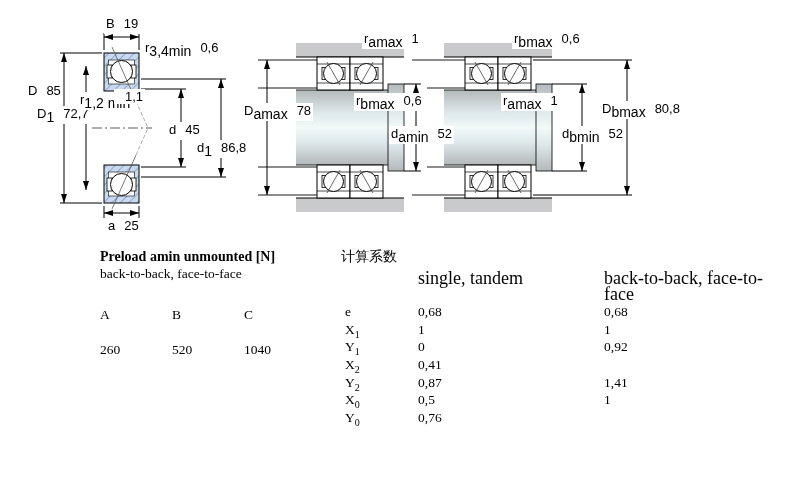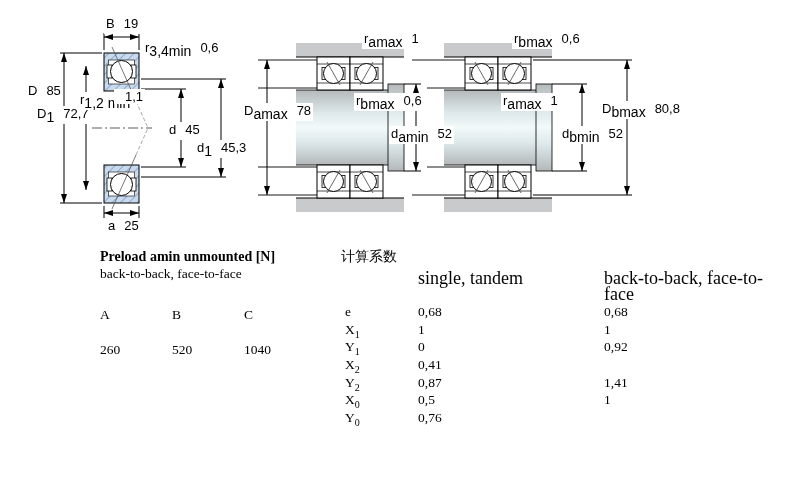--- a/index.html
+++ b/index.html
@@ -194,21 +194,21 @@
     </g>
   </svg>
 
   <div class="dlbl" style="left:104px;top:16px"><span class="sym"><span>B</span><sub></sub></span><span class="val">19</span></div>
   <div class="dlbl" style="left:143px;top:40px"><span class="sym"><span>r</span><sub>3,4min</sub></span><span class="val">0,6</span></div>
   <div class="dlbl" style="left:26px;top:83px"><span class="sym"><span>D</span><sub></sub></span><span class="val">85</span></div>
   <div class="dlbl" style="left:35px;top:106px"><span class="sym"><span>D</span><sub>1</sub></span><span class="val">72,7</span></div>
   <div class="dlbl" style="left:78px;top:92px"><span class="sym"><span>r</span><sub>1,2 min</sub></span></div>
   <div class="dlbl" style="left:114px;top:89px"><span class="val">1,1</span></div>
   <div class="dlbl" style="left:167px;top:122px"><span class="sym"><span>d</span><sub></sub></span><span class="val">45</span></div>
-  <div class="dlbl" style="left:195px;top:140px"><span class="sym"><span>d</span><sub>1</sub></span><span class="val">45,3</span></div>
+  <div class="dlbl" style="left:195px;top:140px"><span class="sym"><span>d</span><sub>1</sub></span><span class="val">86,8</span></div>
   <div class="dlbl" style="left:106px;top:218px"><span class="sym"><span>a</span><sub></sub></span><span class="val">25</span></div>
 
   <div class="dlbl" style="left:362px;top:31px"><span class="sym"><span>r</span><sub>amax</sub></span><span class="val">1</span></div>
   <div class="dlbl" style="left:242px;top:103px"><span class="sym"><span>D</span><sub>amax</sub></span><span class="val">78</span></div>
   <div class="dlbl" style="left:354px;top:93px"><span class="sym"><span>r</span><sub>bmax</sub></span><span class="val">0,6</span></div>
   <div class="dlbl" style="left:389px;top:126px"><span class="sym"><span>d</span><sub>amin</sub></span><span class="val">52</span></div>
 
   <div class="dlbl" style="left:512px;top:31px"><span class="sym"><span>r</span><sub>bmax</sub></span><span class="val">0,6</span></div>
   <div class="dlbl" style="left:501px;top:93px"><span class="sym"><span>r</span><sub>amax</sub></span><span class="val">1</span></div>
   <div class="dlbl" style="left:600px;top:101px"><span class="sym"><span>D</span><sub>bmax</sub></span><span class="val">80,8</span></div>

